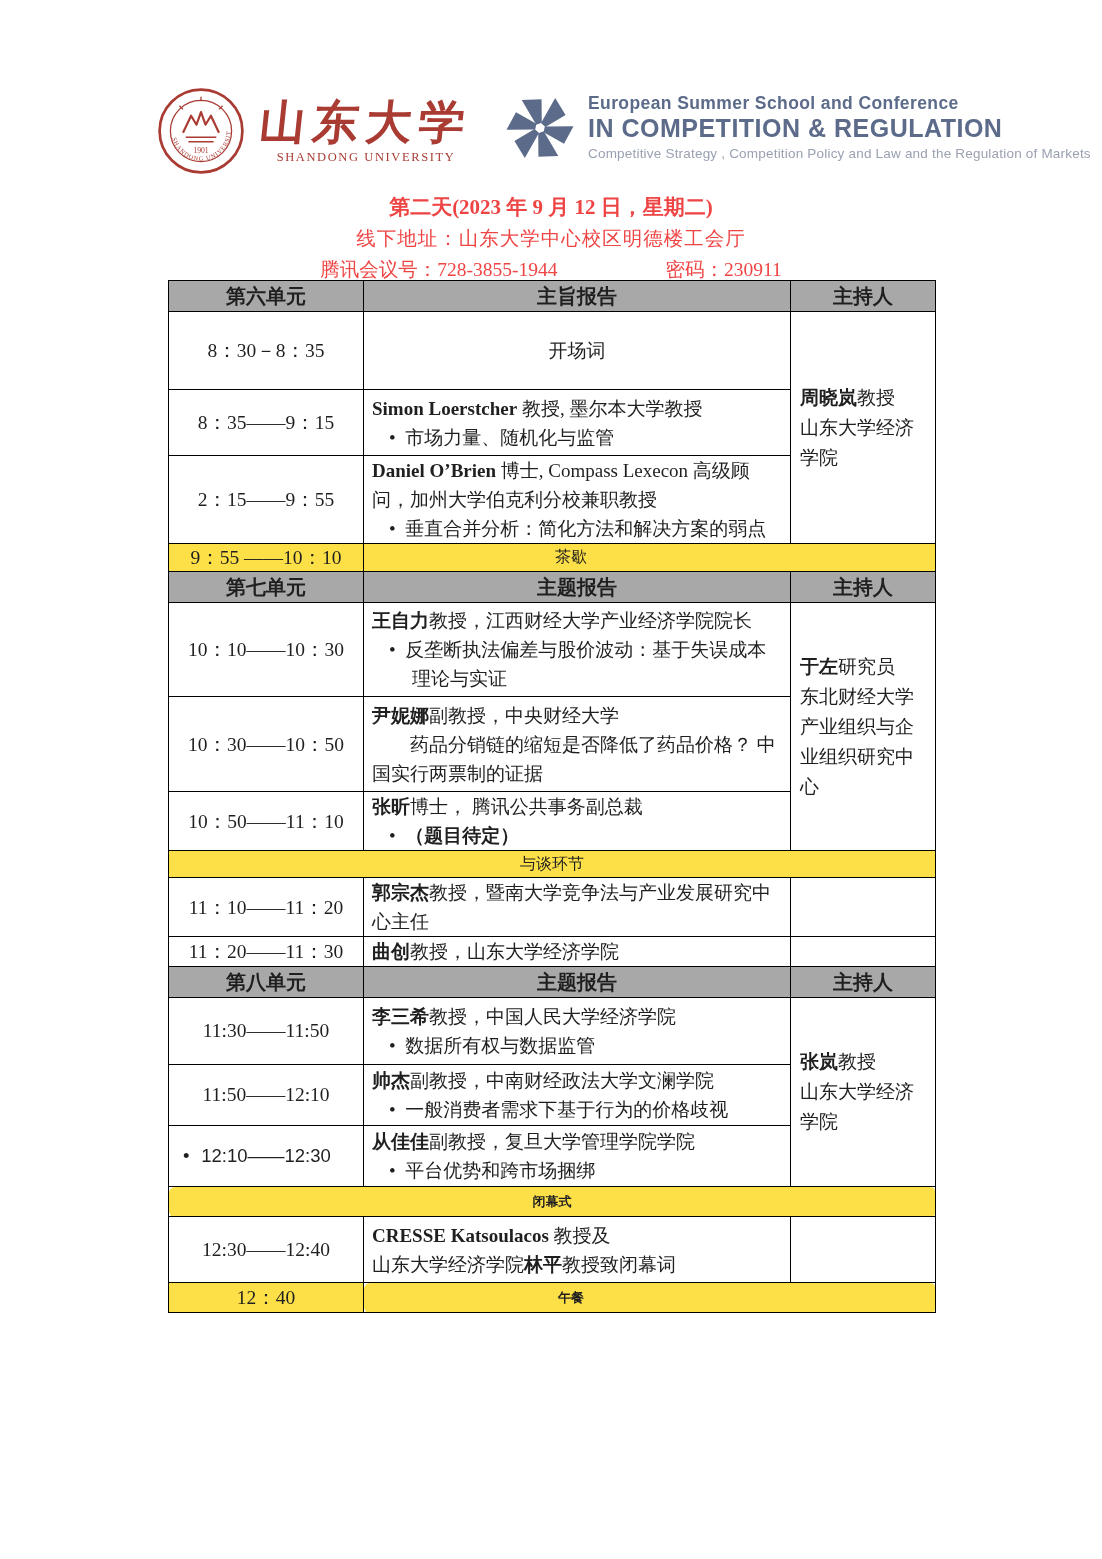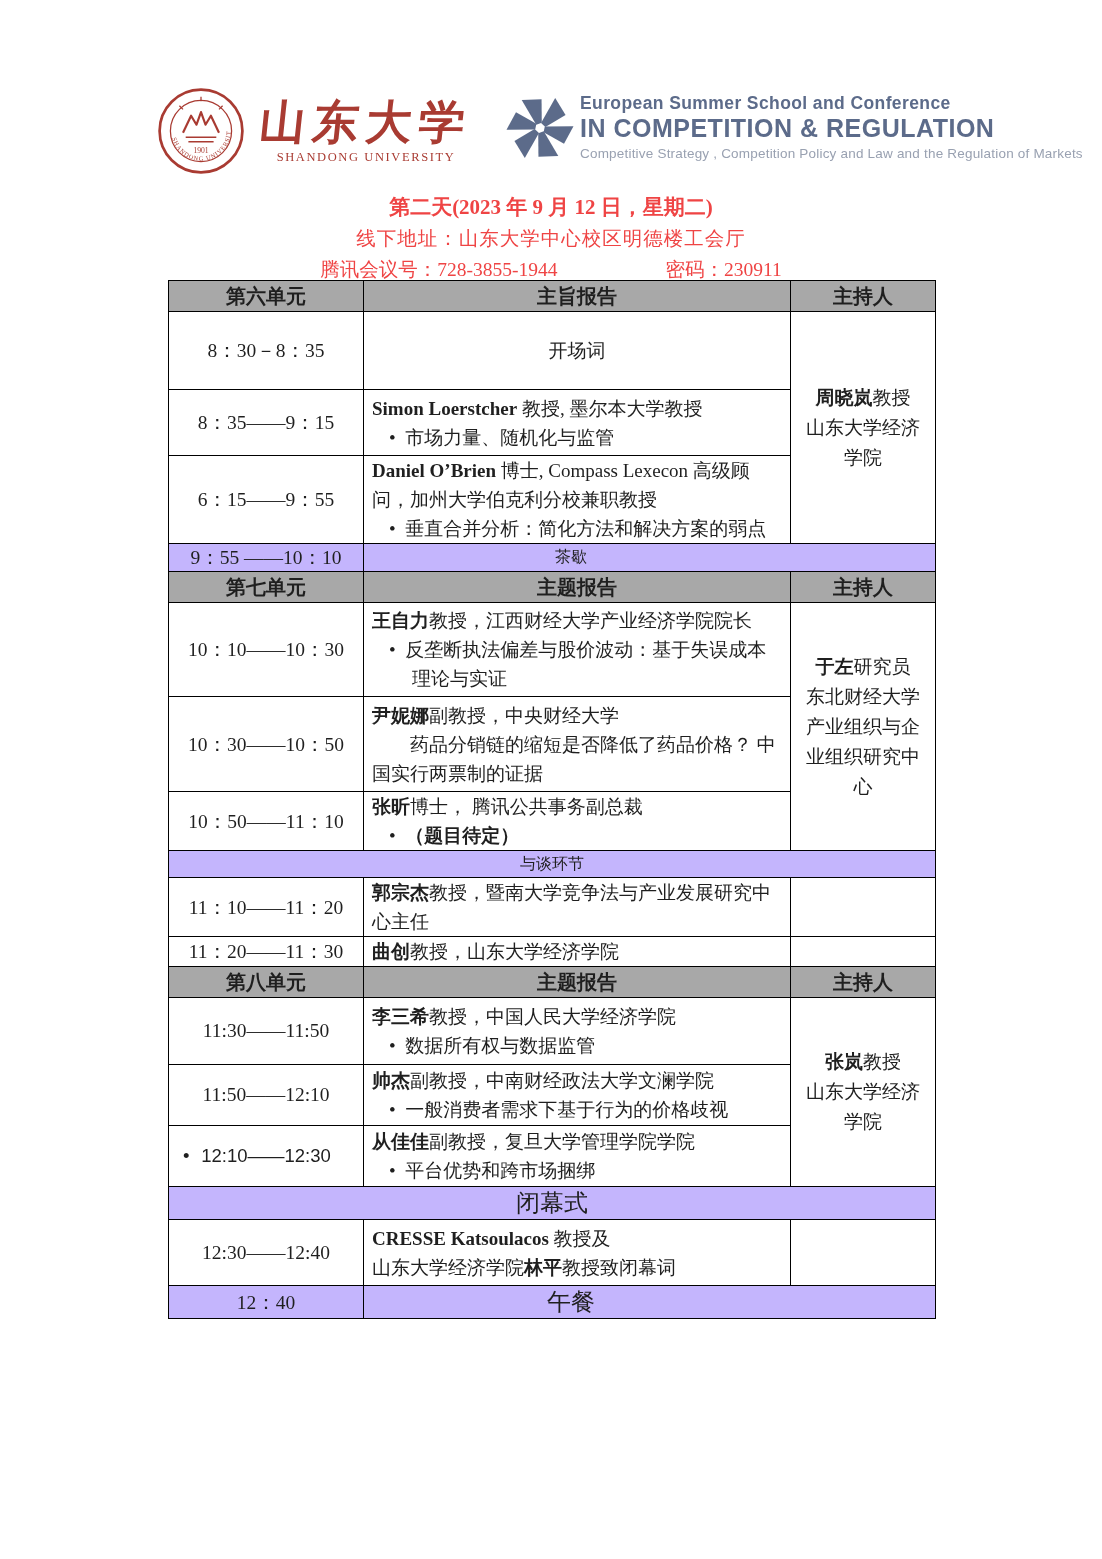--- a/index.html
+++ b/index.html
@@ -20,50 +20,50 @@
     letter-spacing:7px;transform:skewX(-6deg);line-height:1.1;
     font-family:"DejaVu Serif","Liberation Serif",serif;
   }
   .sdu-caption{
     margin-top:2px;font-size:12.5px;color:#a93b32;letter-spacing:1.6px;
     font-family:"Liberation Serif",serif;
   }
 
   .esscr-logo{position:absolute;left:504px;top:88px;display:flex;align-items:center;}
   .esscr-mark{width:72px;height:80px;flex:0 0 auto;}
-  .esscr-text{margin-left:4px;font-family:"Liberation Sans","DejaVu Sans",sans-serif;}
+  .esscr-text{margin-left:12px;font-family:"Liberation Sans","DejaVu Sans",sans-serif;}
   .esscr-line1{font-size:17.5px;font-weight:600;color:#5c6b8a;letter-spacing:.4px;line-height:1.2;}
   .esscr-line2{font-size:25px;font-weight:bold;color:#5c6b8a;letter-spacing:.5px;line-height:1.15;}
   .esscr-line3{font-size:13.5px;font-weight:500;color:#99a1b1;letter-spacing:.2px;line-height:1.3;margin-top:2px;}
 
   
   .heading{position:absolute;left:0;top:192px;width:1102px;text-align:center;color:#ef4444;}
   .heading .title{font-size:21px;font-weight:bold;line-height:30px;}
   .heading .addr{font-size:19.5px;line-height:30px;margin-top:2px;letter-spacing:1px;}
   .heading .meet{font-size:19.5px;line-height:30px;margin-top:1px;}
   .heading .meet .gap{display:inline-block;width:108px;}
 
   
   .tblwrap{position:absolute;left:168px;top:280px;}
   table.sched{border-collapse:collapse;table-layout:fixed;width:767px;color:#1f1f1f;}
   .sched col.c1{width:195px;} .sched col.c2{width:427px;} .sched col.c3{width:145px;}
   .sched td{border:1.6px solid #000;padding:0 8px;vertical-align:middle;}
-  .sched .band{background:#c4b5fd;}
+  .sched .band{background:#fde047;}
   .sched tr.head td{font-weight:bold;font-size:20px;text-align:center;background:#a8a8a8;margin-top:20px;}
   .sched td.time{text-align:center;font-size:19.5px;}
   .sched td.content{font-size:19px;}
   .sched td.content p{margin:0;line-height:29px;}
   .sched td.center{text-align:center;font-size:19px;}
-  .sched td.mod{text-align:center;font-size:19px;line-height:30px;padding:0 9px;}
+  .sched td.mod{font-size:19px;line-height:30px;padding:0 9px;}
   .sched .blt{padding-left:40px;text-indent:-23px;}
   .sched .blt::before{content:"\2022\00a0\00a0";}
   .sched .ind2{text-indent:38px;}
   .sched td.bandlabel{text-align:center;}
   .sched td.bandlabel.halfspan{padding-right:165px;}
-  .sched td.bandbold{font-weight:normal;font-size:24px;}
+  .sched td.bandbold{font-weight:bold;font-size:13px;border-radius:6px;}
   .sched td.time-sans{font-family:"Liberation Sans","DejaVu Sans",sans-serif;font-size:18.5px;position:relative;}
   .sched td.time-sans .pre-bullet{position:absolute;left:14px;top:50%;transform:translateY(-50%);}
   b{font-weight:bold;}
   .h31{height:31px;} .h78{height:78px;} .h66{height:66px;margin-left:33px;} .h88{height:88px;}
   .h28{height:28px;} .h94{height:94px;} .h95{height:95px;} .h55{height:55px;}
   .h27{height:27px;} .h58{height:58px;} .h30{height:30px;} .h67{height:67px;}
   .h61{height:61px;}
 </style>
 </head>
 <body>
@@ -141,21 +141,21 @@
 
       <tr class="h66">
         <td class="time">8：35——9：15</td>
         <td class="content">
           <p><b>Simon Loerstcher</b><span> 教授, 墨尔本大学教授</span></p>
           <p class="blt">市场力量、随机化与监管</p>
         </td>
       </tr>
 
       <tr class="h88">
-        <td class="time">6：15——9：55</td>
+        <td class="time">2：15——9：55</td>
         <td class="content">
           <p><b>Daniel O’Brien</b><span> 博士, Compass Lexecon 高级顾问，加州大学伯克利分校兼职教授</span></p>
           <p class="blt">垂直合并分析：简化方法和解决方案的弱点</p>
         </td>
       </tr>
 
       <tr class="h28">
         <td class="time band">9：55 ——10：10</td>
         <td class="band bandlabel halfspan" colspan="2">茶歇</td>
       </tr>

